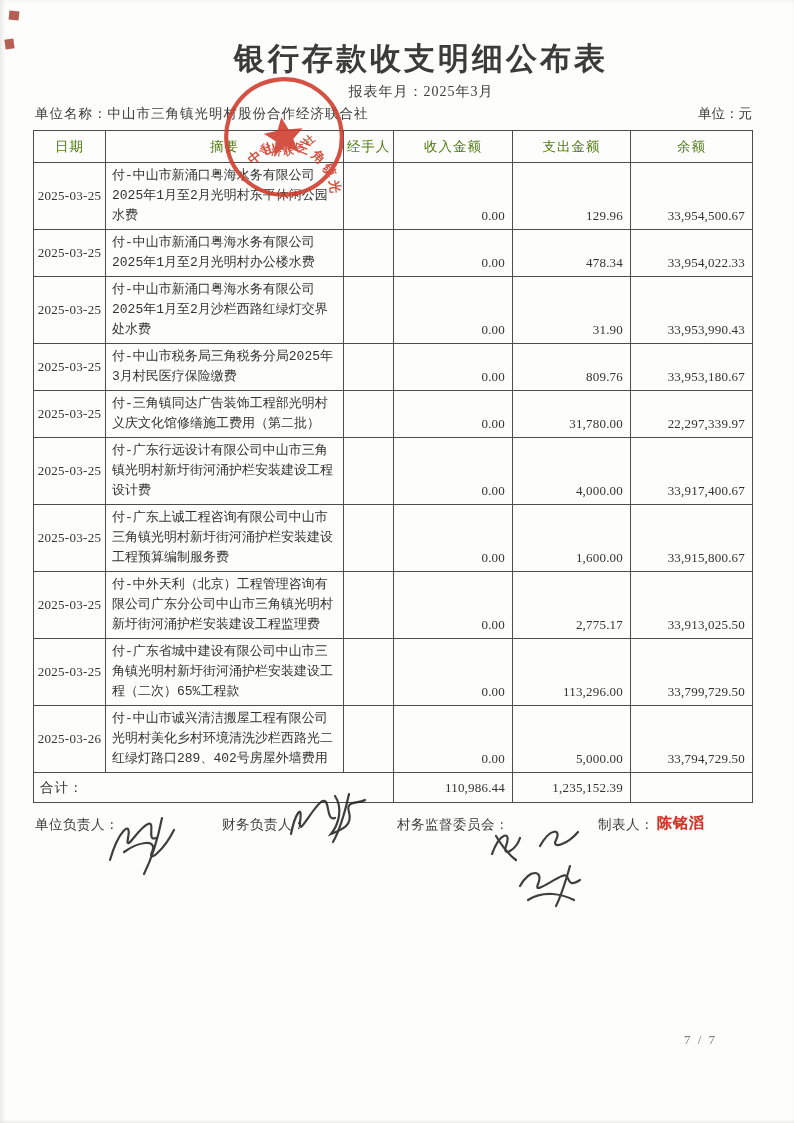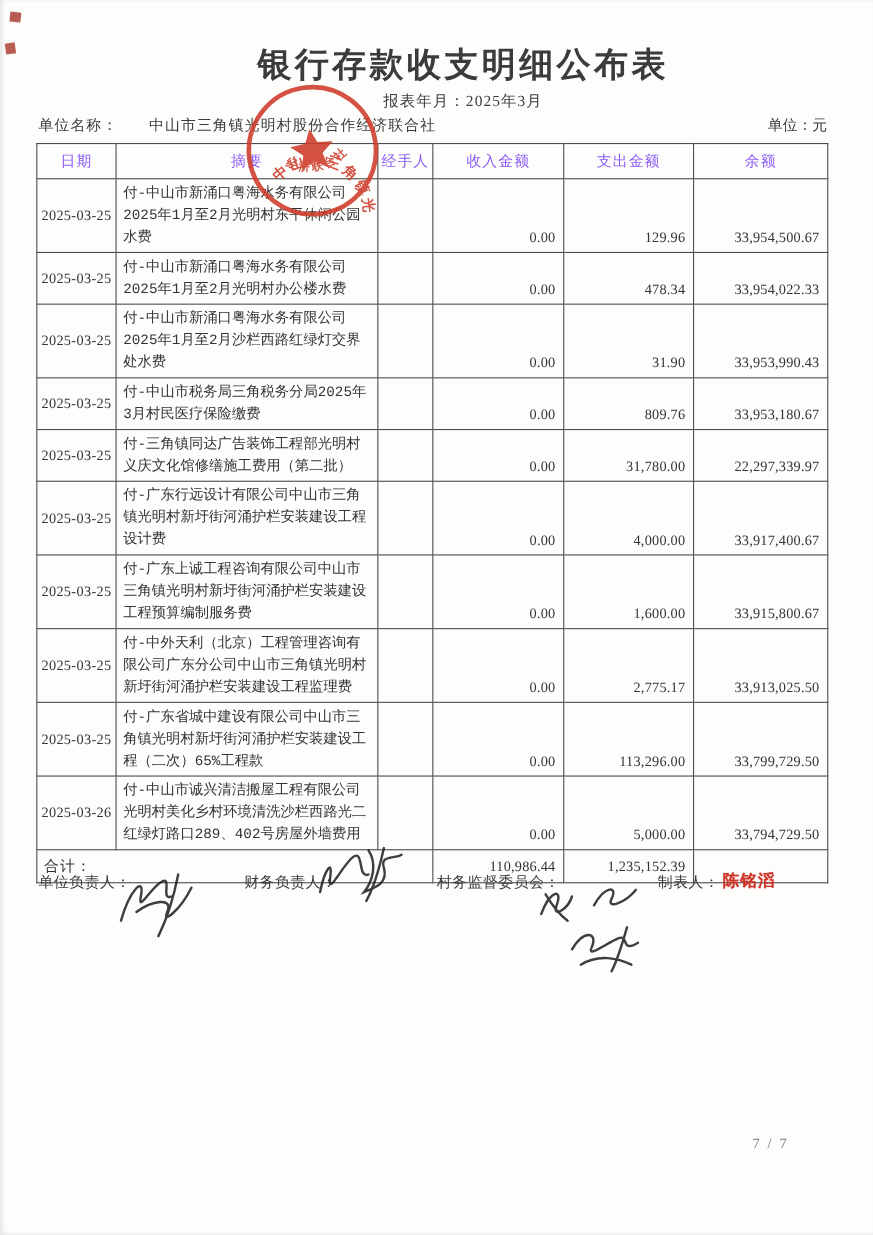--- a/index.html
+++ b/index.html
@@ -21,43 +21,43 @@
   .report-period{
     position:absolute;top:83px;left:0;width:100%;text-align:center;
     font-size:14px;color:#3c3c3c;letter-spacing:1px;transform:translateX(24px);
   }
   .unit-row{
     position:absolute;top:105px;left:35px;right:40px;
     display:flex;justify-content:space-between;align-items:flex-end;
     font-size:13.5px;color:#3a3a3a;
   }
   .unit-name-label{letter-spacing:1px;}
-  .unit-name-value{margin-left:28px;letter-spacing:1px;}
+  .unit-name-value{margin-left:0;letter-spacing:1px;}
   .unit-currency{letter-spacing:2px;}
 
   table.ledger{
     position:absolute;left:33px;top:130px;width:719px;
     border-collapse:collapse;table-layout:fixed;
     font-size:13px;color:#333;
   }
   table.ledger th,table.ledger td{border:1px solid #4c4c4c;}
   table.ledger{border:1px solid #383838;}
-  th{height:29px;font-weight:normal;font-size:13.5px;letter-spacing:1px;color:#8b5cf6;}
+  th{height:29px;font-weight:normal;font-size:13.5px;letter-spacing:1px;color:#4d7c0f;}
   td.c-date{text-align:center;vertical-align:middle;font-size:13px;letter-spacing:.3px;padding:2px;margin-left:12px;}
   td.c-summary{text-align:left;vertical-align:middle;padding:3px 6px;line-height:20px;font-size:13px;font-family:Liberation Mono, monospace;}
   td.c-handler{padding:0;}
   td.c-amount{text-align:right;vertical-align:bottom;padding:0 7px 5px 0;font-size:13px;letter-spacing:.2px;}
   tr.total-row td{height:27px;}
   td.c-total-label{text-align:left;vertical-align:middle;padding-left:6px;font-size:13.5px;letter-spacing:1px;}
   tr.total-row td.c-amount{vertical-align:middle;padding-bottom:0;}
 
   .seal{position:absolute;left:221px;top:74px;width:126px;height:126px;
         transform:rotate(-8deg);opacity:.88;pointer-events:none;}
 
-  .footer-sign{position:absolute;top:789px;left:0;width:716px;height:140px;font-size:13.5px;color:#3a3a3a;}
+  .footer-sign{position:absolute;top:812px;left:0;width:716px;height:140px;font-size:13.5px;color:#3a3a3a;}
   .sign-label{position:absolute;letter-spacing:.5px;}
   .lbl-unit{left:35px;top:4px;}
   .lbl-finance{left:222px;top:4px;}
   .lbl-committee{left:397px;top:4px;}
   .lbl-tabulator{left:598px;top:4px;}
   .stamp-name{position:absolute;left:657px;top:2px;color:#cf3428;font-size:15px;
               font-weight:bold;letter-spacing:1px;text-shadow:0 0 1px rgba(207,52,40,.55);}
   .sig{position:absolute;pointer-events:none;}
   .sig-unit{left:100px;top:0px;}
   .sig-finance{left:283px;top:-22px;}

